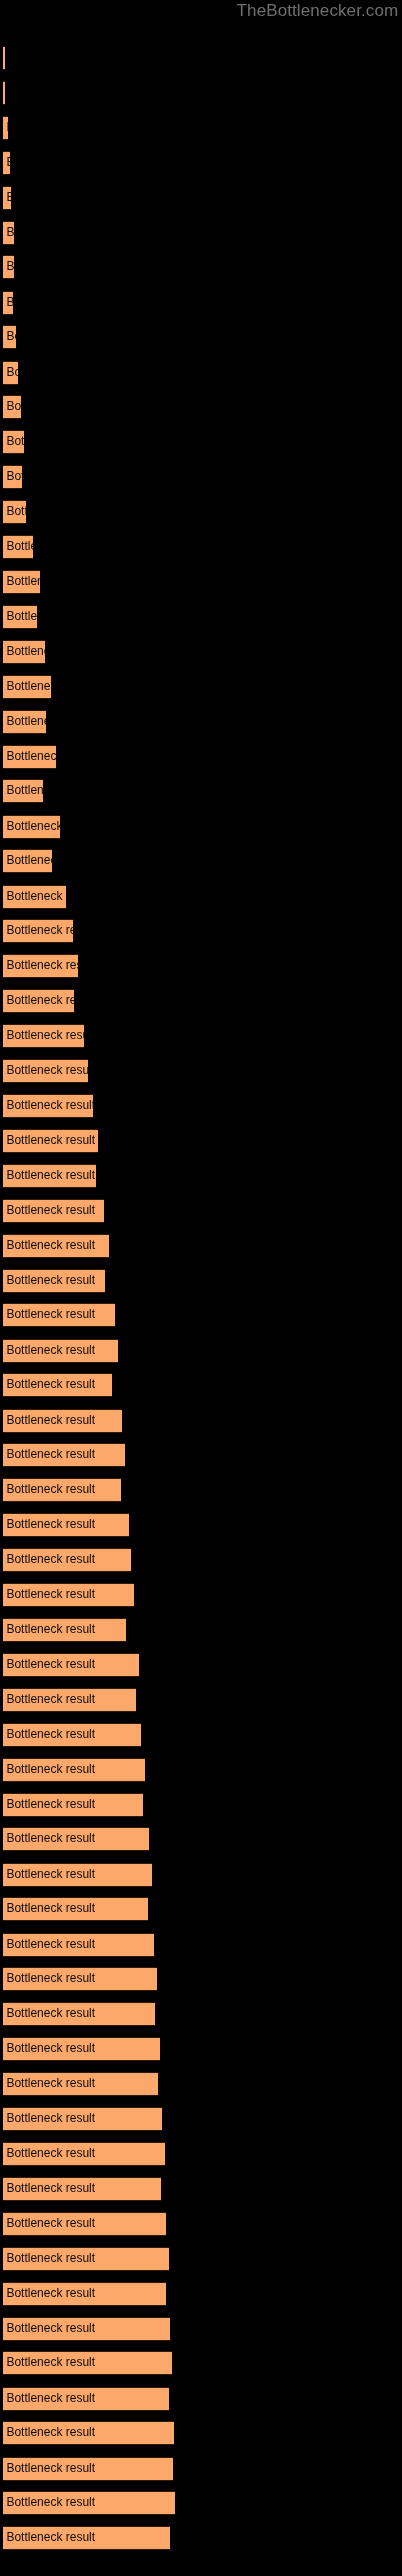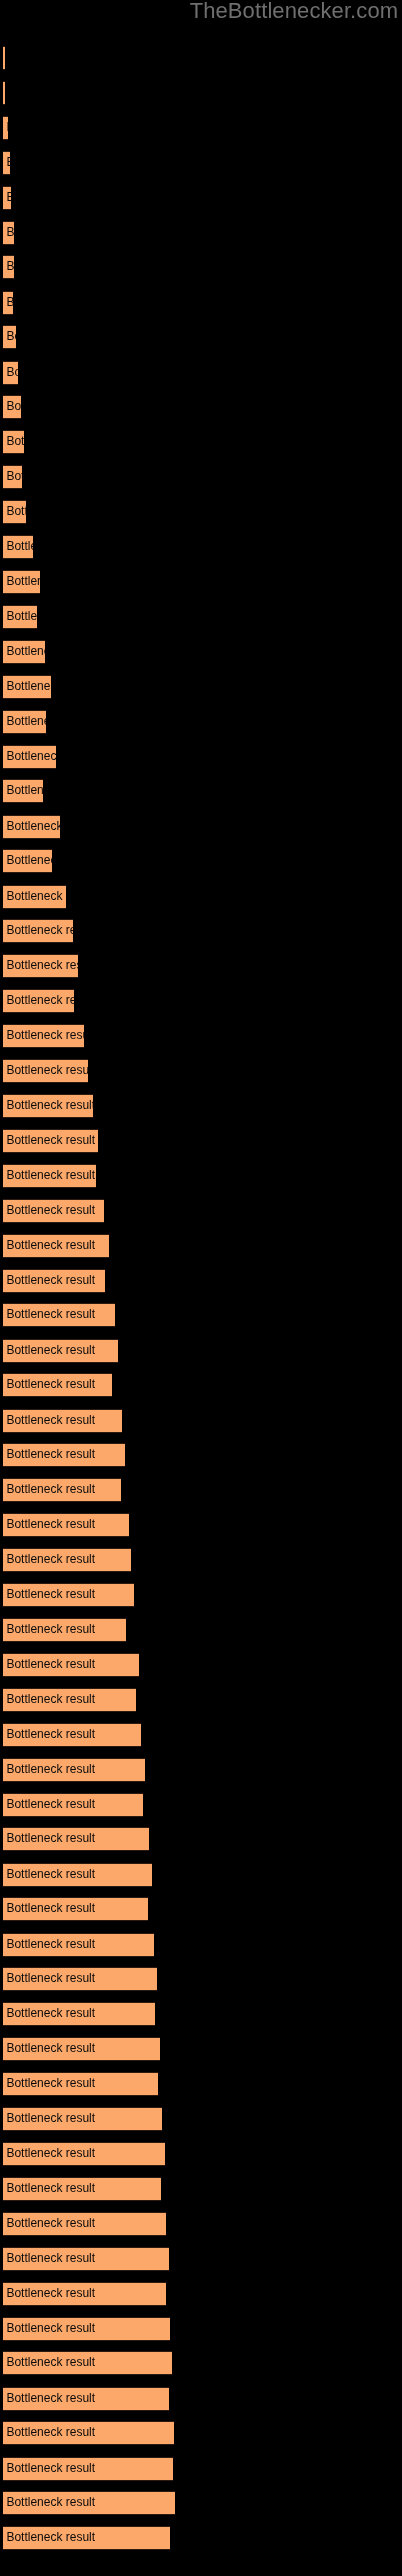--- a/index.html
+++ b/index.html
@@ -18,21 +18,21 @@
     position: relative;
     width: 403px;
     height: 2576px;
     background: #000000;
   }
   #watermark {
     position: absolute;
     top: 0px;
     right: 4.8px;
     font-family: "Liberation Sans", sans-serif;
-    font-size: 22px;
+    font-size: 17px;
     line-height: 21px;
     color: #6f6f6f;
     letter-spacing: 0.1px;
     white-space: nowrap;
     user-select: none;
   }
   #bars-layer {
     position: absolute;
     top: 0;
     left: 0;

